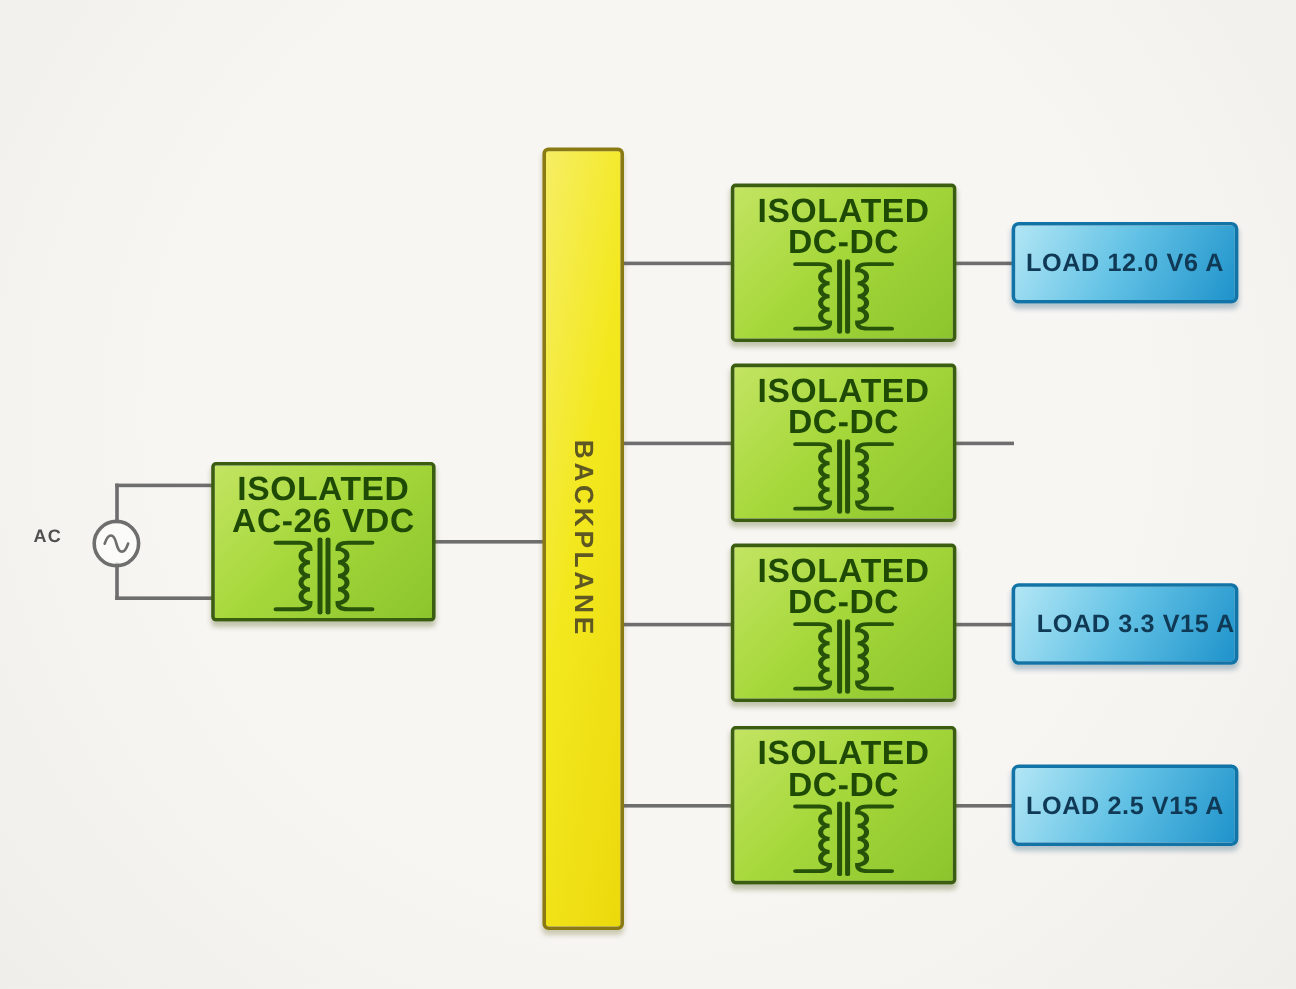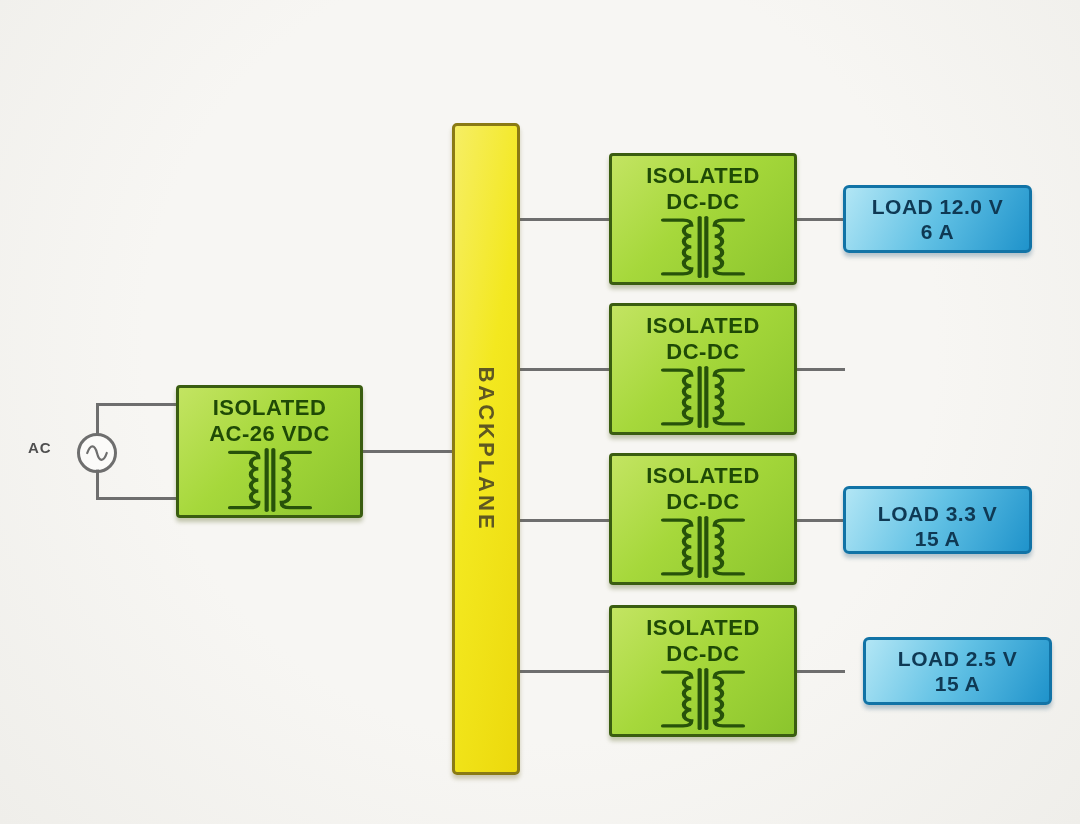--- a/index.html
+++ b/index.html
@@ -29,21 +29,21 @@
   }
 
   
   .greenbox{
     position:absolute;box-sizing:border-box;
     border:3px solid #3a5d10;border-radius:4px;
     background:linear-gradient(135deg,#c3e462 0%,#a6d83b 45%,#8bc52d 100%);
     box-shadow:0 4px 4px rgba(95,105,40,.35);
     display:flex;flex-direction:column;align-items:center;
     padding-top:7px;
-    color:#1f4a06;font-weight:bold;font-size:22px;line-height:26px;
+    color:#1f4a06;font-weight:bold;font-size:28px;line-height:26px;
     text-align:center;letter-spacing:.5px;
   }
   .greenbox .tsym{margin-top:0px;}
 
   
   .backplane{
     position:absolute;left:452px;top:123px;width:68px;height:652px;
     box-sizing:border-box;border:3px solid #8a7a14;border-radius:5px;
     background:linear-gradient(100deg,#f6ee64 0%,#f3e81f 45%,#ecd90c 100%);
     box-shadow:0 4px 4px rgba(110,100,30,.3);
@@ -54,21 +54,21 @@
     white-space:nowrap;
     font-size:22px;font-weight:bold;letter-spacing:3px;color:#5f5822;
   }
 
   
   .loadbox{
     position:absolute;left:843px;width:189px;height:68px;
     box-sizing:border-box;border:3px solid #1173a6;border-radius:6px;
     background:linear-gradient(118deg,#b2e6f5 0%,#63c2e5 48%,#1f93cb 100%);
     box-shadow:0 4px 4px rgba(25,80,115,.3);
-    display:flex;flex-direction:column;align-items:center;justify-content:center;
+    display:flex;flex-direction:row;align-items:center;justify-content:center;
     color:#0f3954;font-weight:bold;font-size:21px;line-height:25px;
     text-align:center;letter-spacing:.5px;
   }
 </style>
 </head>
 <body>
 
 <div class="canvas">
 
   <div class="wire h" style="left:96px;top:403px;width:82px;"></div>
@@ -165,18 +165,18 @@
   </div>
 
   <div class="loadbox" style="top:185px;">
     <div>LOAD 12.0 V</div>
     <div>6 A</div>
   </div>
   <div class="loadbox" style="top:486px;justify-content:flex-end;">
     <div>LOAD 3.3 V</div>
     <div>15 A</div>
   </div>
-  <div class="loadbox" style="top:637px;margin-left:20px;">
+  <div class="loadbox" style="top:637px;">
     <div>LOAD 2.5 V</div>
     <div>15 A</div>
   </div>
 
 </div>
 
 </body></html>

